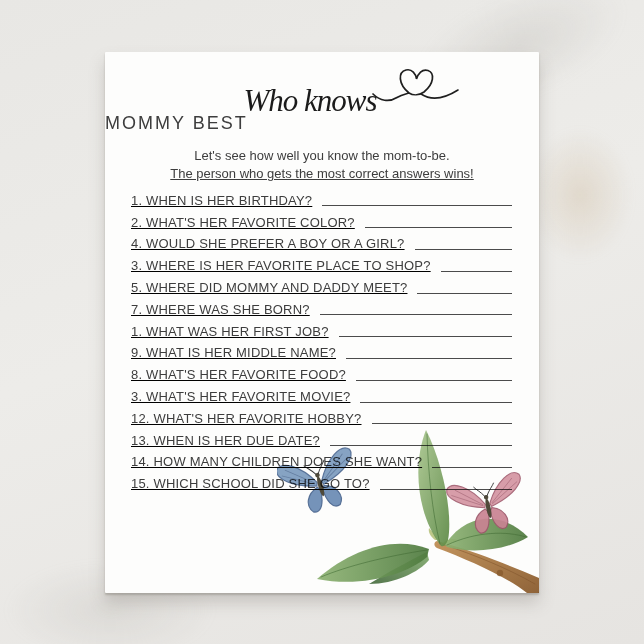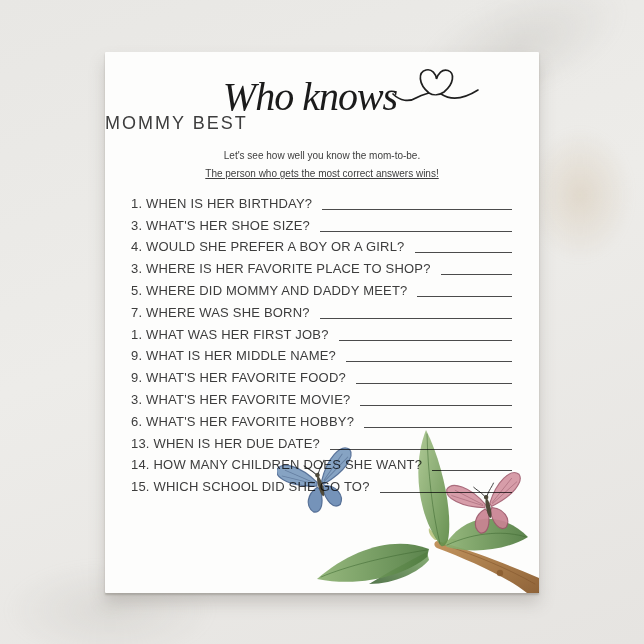--- a/index.html
+++ b/index.html
@@ -40,47 +40,47 @@
   }
   .script-row {
     position: absolute; top: 4px; left: 0; right: 0; height: 62px;
     display: flex; justify-content: center; align-items: flex-end;
     transform: translateX(30px);
     pointer-events: none;
   }
   .script-title {
     font-family: "Liberation Serif", serif;
     font-style: italic;
-    font-size: 40px;
+    font-size: 31px;
     line-height: 1.05;
     letter-spacing: -1px;
     color: var(--c-script_ink, #1b1b1b);
     white-space: nowrap;
   }
   .heart-swash { margin-left: -6px; margin-bottom: 7px; flex: none; }
   .main-title {
     position: absolute; top: 61px; left: 0; width: 100%;
     text-align: left;
     font-size: 18px; letter-spacing: 2px;
     color: var(--c-ink, #3c3c3c);
   }
   .subtitle {
     position: absolute; left: 0; width: 100%;
     text-align: center;
-    font-size: 10px; line-height: 18px;
+    font-size: 13px; line-height: 18px;
     color: var(--c-ink, #3f3f3f);
   }
   .subtitle.l1 { top: 95px; }
   .subtitle.l2 { top: 113px; text-decoration: underline; }
   .questions {
     position: absolute; top: 138px; left: 26px; right: 27px;
   }
   .q-row {
     height: 21.8px;
-    display: flex; align-items: flex-end;
+    display: flex; align-items: center; text-decoration: underline;
   }
   .q-text {
     font-size: 13px; line-height: 16px;
     letter-spacing: 0.2px;
     color: var(--c-ink, #3d3d3d);
     white-space: nowrap;
   }
   .answer-line {
     flex: 1; min-width: 28px;
     margin: 0 0 2px 10px;
@@ -124,21 +124,21 @@
     <div class="main-title">MOMMY BEST</div>
     <div class="subtitle l1">Let's see how well you know the mom-to-be.</div>
     <div class="subtitle l2">The person who gets the most correct answers wins!</div>
 
     <div class="questions" id="questions">
         <div class="q-row">
     <span class="q-text">1. WHEN IS HER BIRTHDAY?</span>
     <div class="answer-line"></div>
   </div>
         <div class="q-row">
-    <span class="q-text">3. WHAT'S HER SHOE SIZE?</span>
+    <span class="q-text">2. WHAT'S HER FAVORITE COLOR?</span>
     <div class="answer-line"></div>
   </div>
         <div class="q-row">
     <span class="q-text">4. WOULD SHE PREFER A BOY OR A GIRL?</span>
     <div class="answer-line"></div>
   </div>
         <div class="q-row">
     <span class="q-text">3. WHERE IS HER FAVORITE PLACE TO SHOP?</span>
     <div class="answer-line"></div>
   </div>
@@ -152,29 +152,29 @@
   </div>
         <div class="q-row">
     <span class="q-text">1. WHAT WAS HER FIRST JOB?</span>
     <div class="answer-line"></div>
   </div>
         <div class="q-row">
     <span class="q-text">9. WHAT IS HER MIDDLE NAME?</span>
     <div class="answer-line"></div>
   </div>
         <div class="q-row">
-    <span class="q-text">9. WHAT'S HER FAVORITE FOOD?</span>
+    <span class="q-text">8. WHAT'S HER FAVORITE FOOD?</span>
     <div class="answer-line"></div>
   </div>
         <div class="q-row">
     <span class="q-text">3. WHAT'S HER FAVORITE MOVIE?</span>
     <div class="answer-line"></div>
   </div>
         <div class="q-row">
-    <span class="q-text">6. WHAT'S HER FAVORITE HOBBY?</span>
+    <span class="q-text">12. WHAT'S HER FAVORITE HOBBY?</span>
     <div class="answer-line"></div>
   </div>
         <div class="q-row">
     <span class="q-text">13. WHEN IS HER DUE DATE?</span>
     <div class="answer-line"></div>
   </div>
         <div class="q-row">
     <span class="q-text">14. HOW MANY CHILDREN DOES SHE WANT?</span>
     <div class="answer-line"></div>
   </div>

